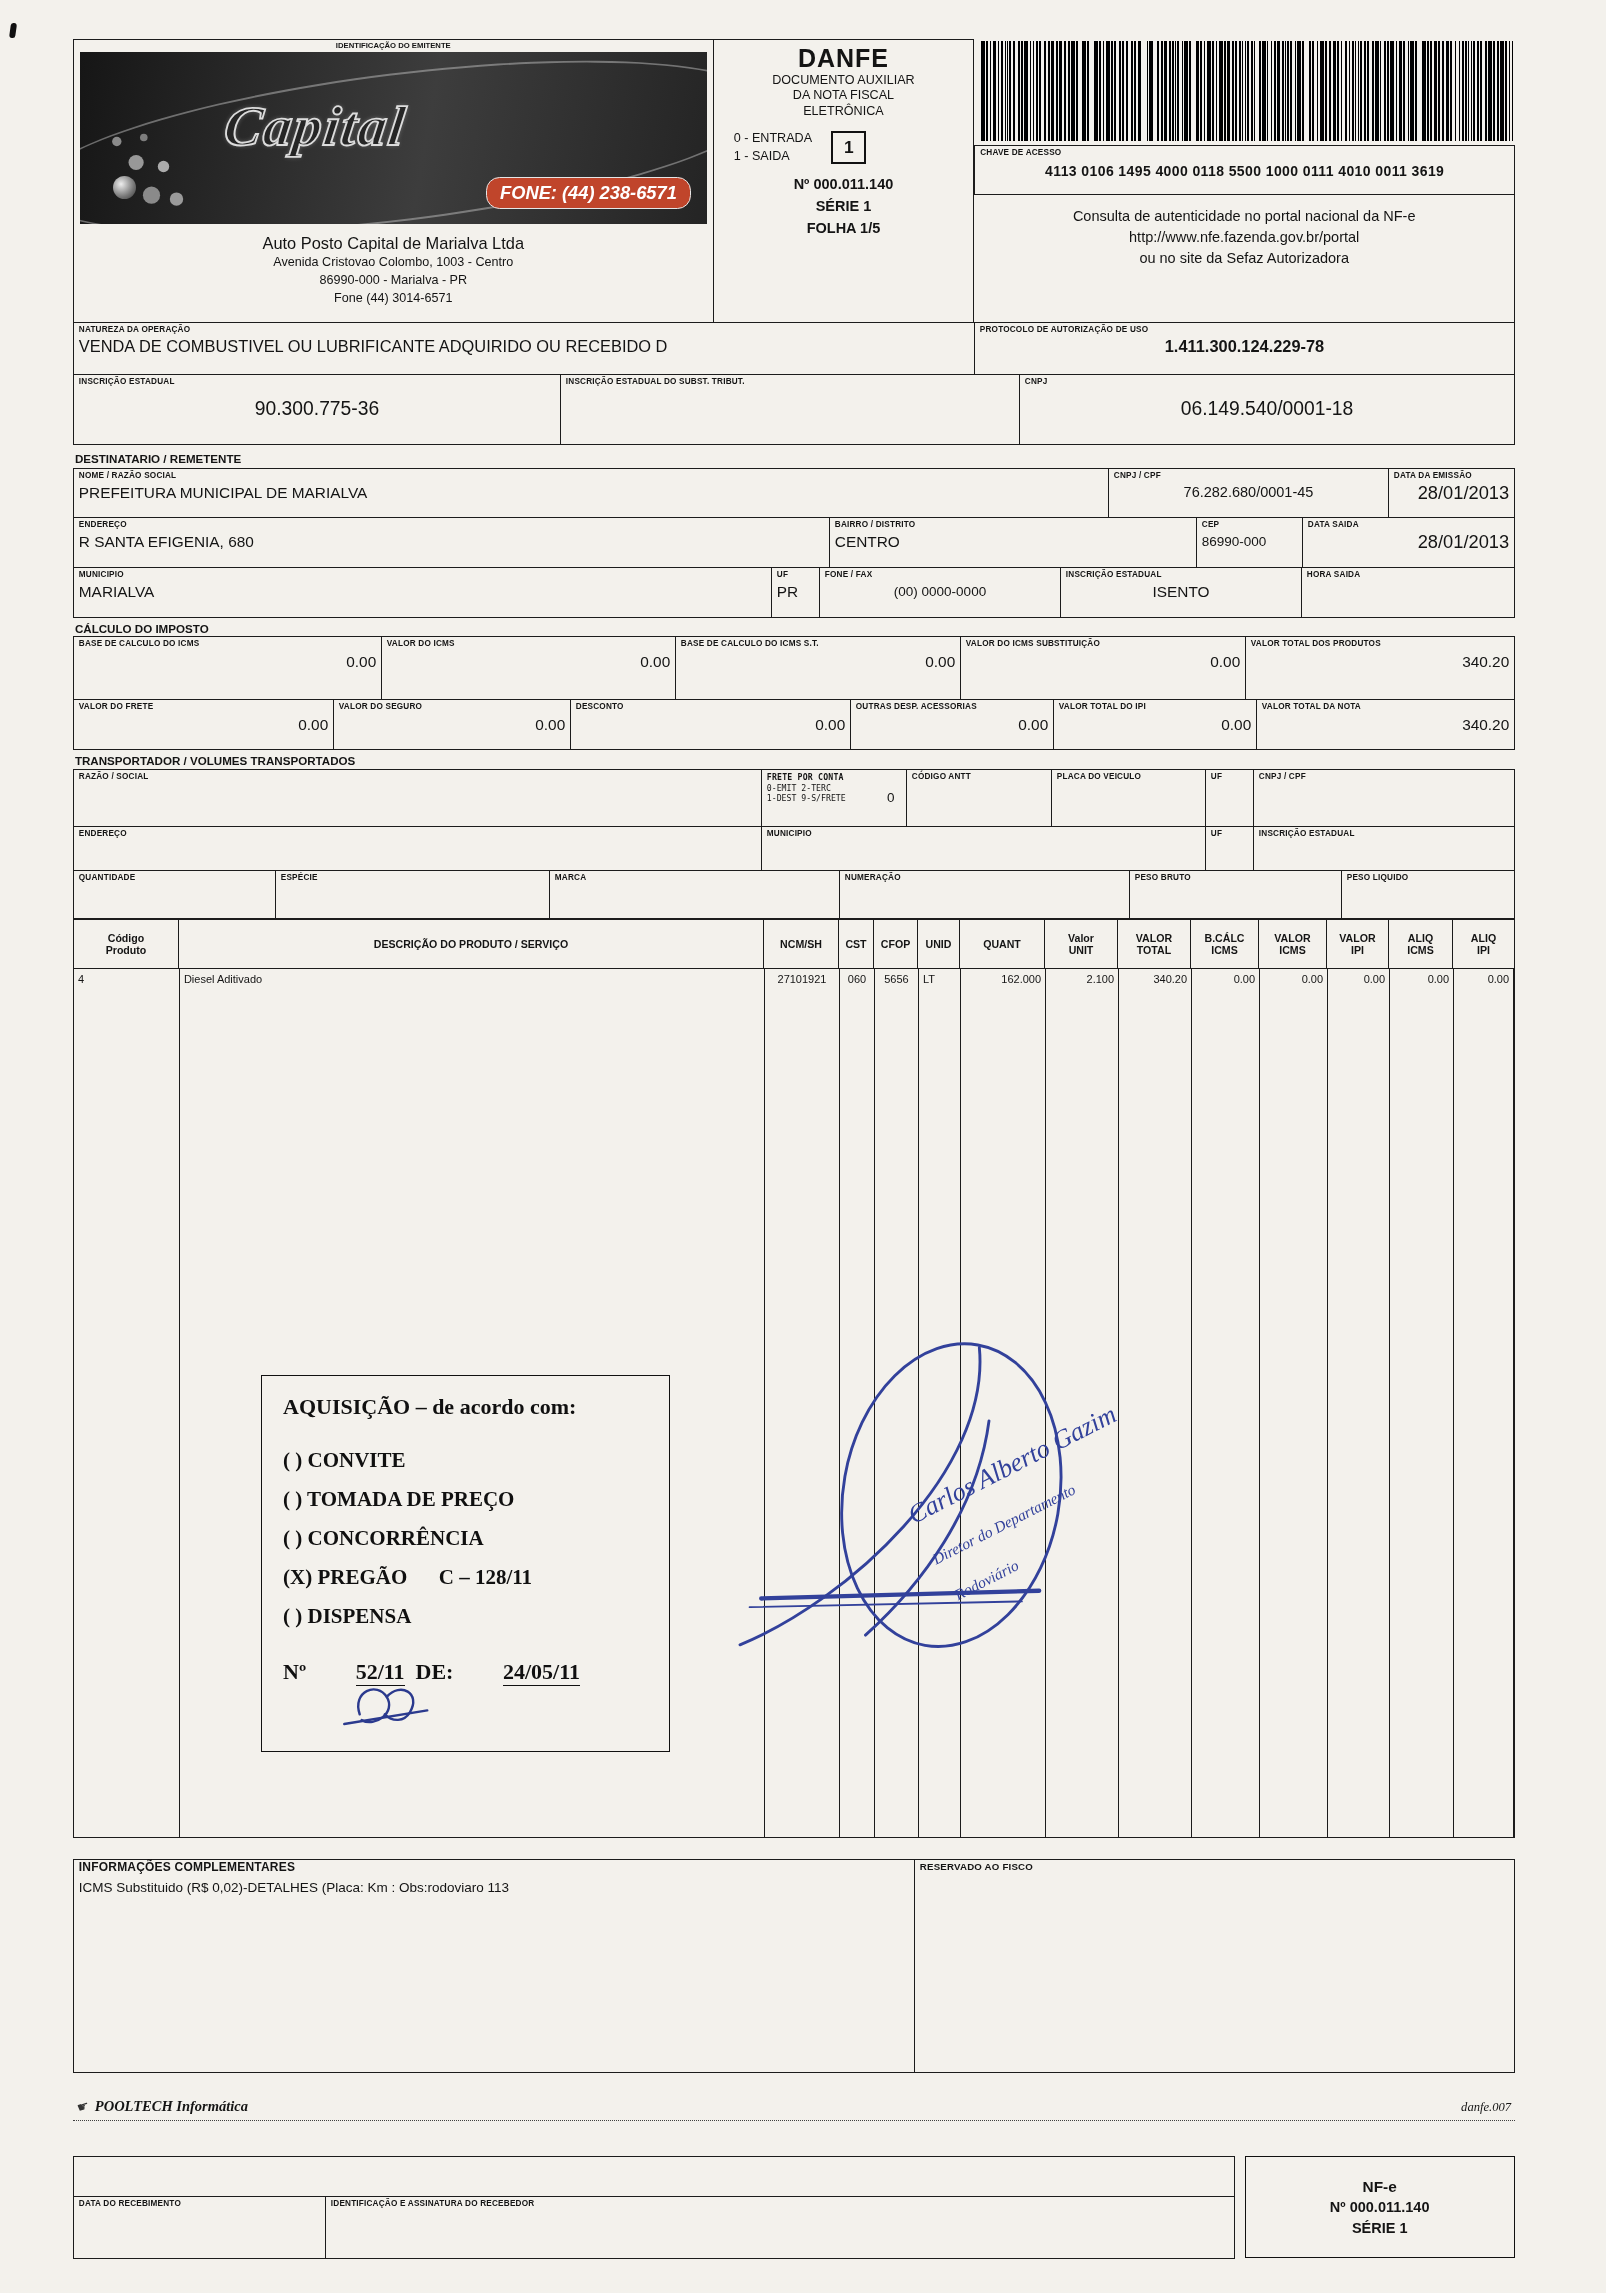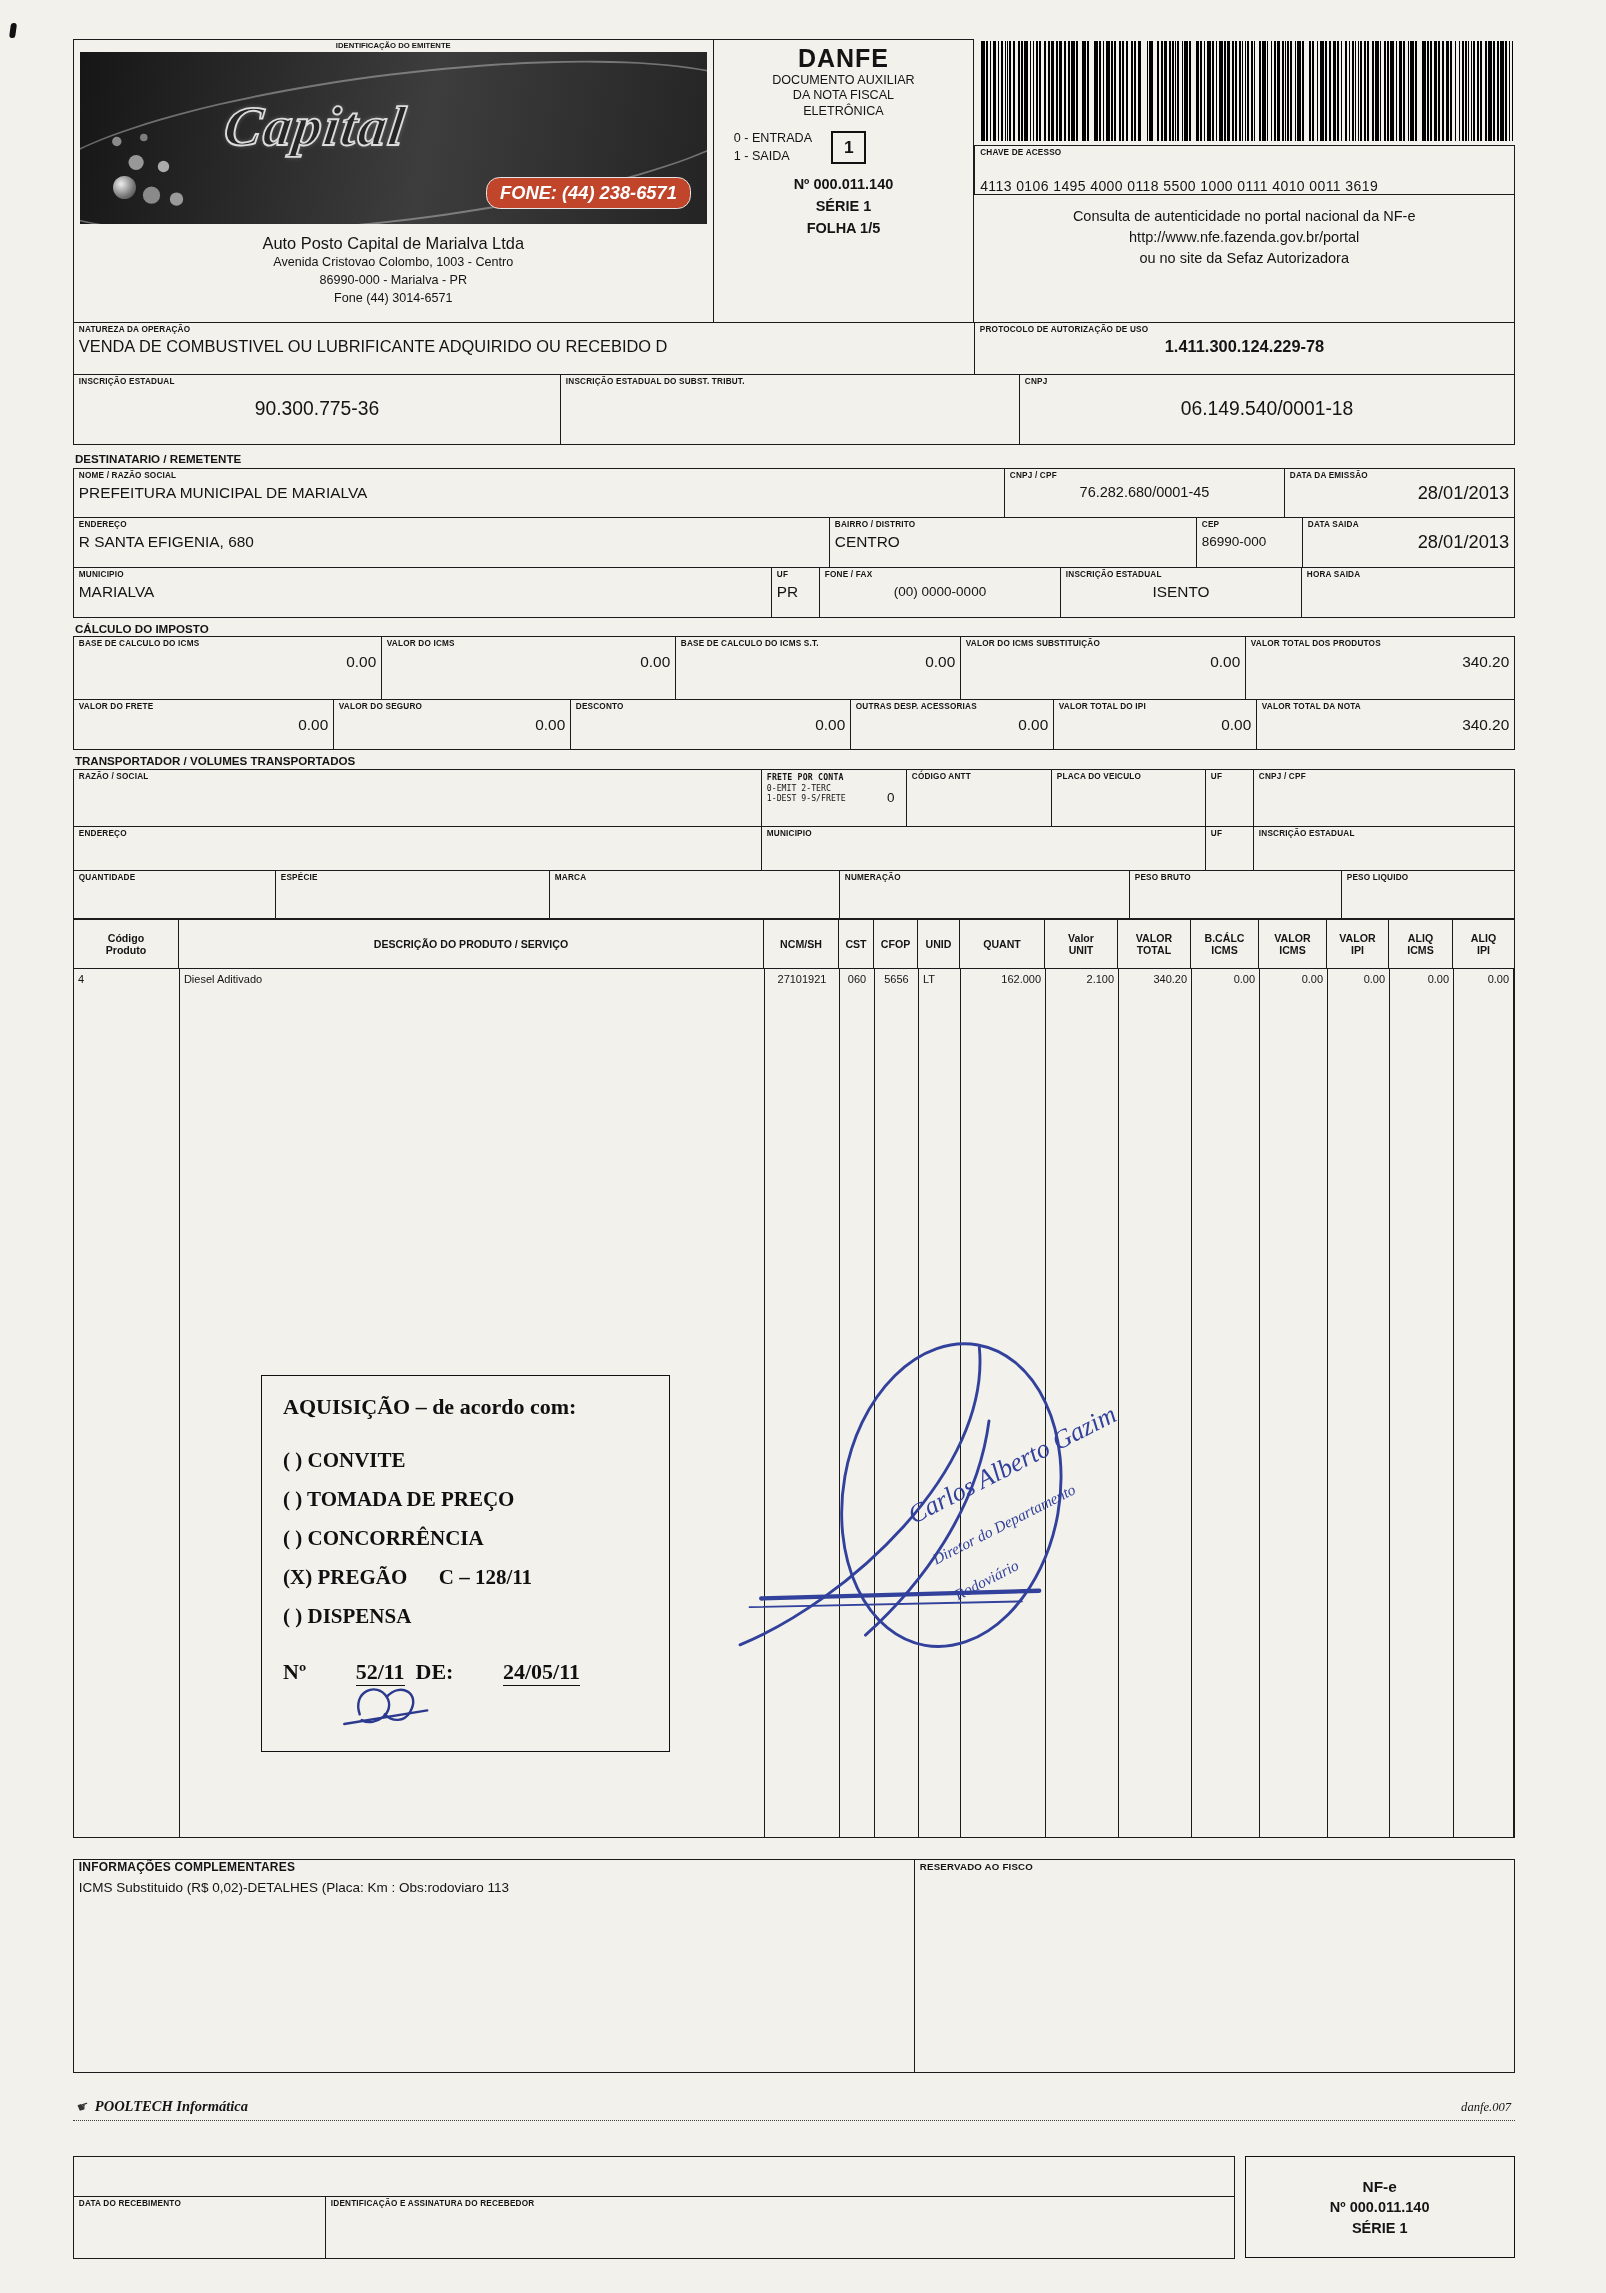--- a/index.html
+++ b/index.html
@@ -56,21 +56,21 @@
 
   .hdr-right { width:541px; display:flex; flex-direction:column; }
   .barcode { height:100px; margin:1.9px 1.9px 3.9px 3.9px;
       background-image:
         repeating-linear-gradient(90deg, rgba(243,241,236,1) 0 1.9px, transparent 1.9px 12.6px),
         repeating-linear-gradient(90deg, rgba(243,241,236,1) 0 1px, transparent 1px 28px),
         repeating-linear-gradient(90deg, #000 0 1.9px, transparent 1.9px 3.9px),
         repeating-linear-gradient(90deg, #000 0 1px, transparent 1px 2.9px);
   }
   .chave { height:50px; }
-  .chave-val { font-weight:normal; font-size:14px; text-align:left; margin-top:20px; letter-spacing:0.4px; }
+  .chave-val { font-weight:bold; font-size:14px; text-align:center; margin-top:5px; letter-spacing:0.4px; }
   .consulta { flex:1; text-align:center; font-size:14.5px; line-height:21px; padding-top:11.6px; }
 
   
   .mono-small { font-family:"DejaVu Sans Mono", monospace; font-size:8.2px; line-height:10.6px; }
   .frete-val { position:absolute; right:11.6px; top:19.3px; font-size:13.5px; }
 
   
   .ph { border:1px solid #1c1c1c; border-left:none; display:flex; align-items:center; justify-content:center;
         text-align:center; font-size:10.6px; font-weight:bold; white-space:pre-line; line-height:12.6px; padding:1.9px; }
   .ph:first-child { border-left:1px solid #1c1c1c; }
@@ -187,21 +187,21 @@
       <div class="val"></div>
     </div>
     <div class="cell" style="flex:1">
       <div class="lbl">CNPJ</div>
       <div class="val val-lg center" style="margin-top:7.7px">06.149.540/0001-18</div>
     </div>
   </div>
 
   <div class="sec-title">DESTINATARIO / REMETENTE</div>
   <div class="row" style="height:50px">
-    <div class="cell" style="width:932px">
+    <div class="cell" style="width:1036px">
       <div class="lbl">NOME / RAZÃO SOCIAL</div>
       <div class="val">PREFEITURA MUNICIPAL DE MARIALVA</div>
     </div>
     <div class="cell" style="width:280px">
       <div class="lbl">CNPJ / CPF</div>
       <div class="val center" style="font-size:14.5px">76.282.680/0001-45</div>
     </div>
     <div class="cell" style="flex:1">
       <div class="lbl">DATA DA EMISSÃO</div>
       <div class="val right" style="font-size:18.3px">28/01/2013</div>

